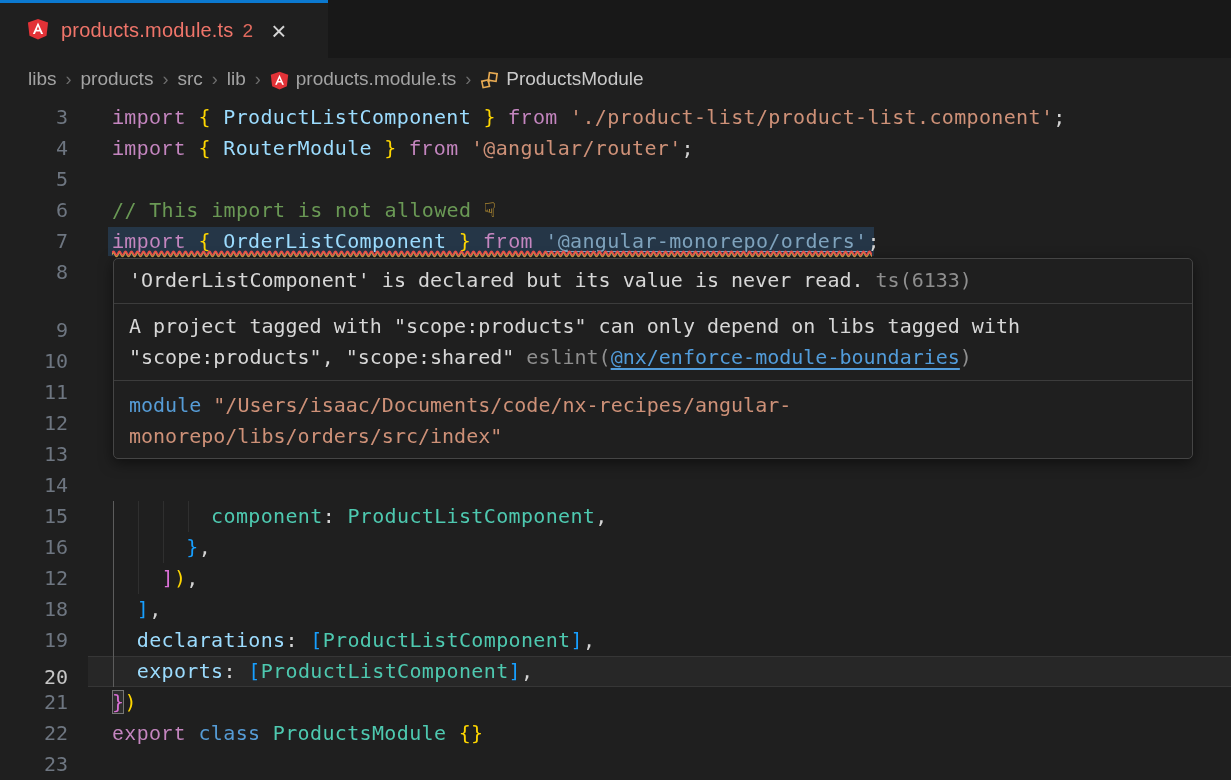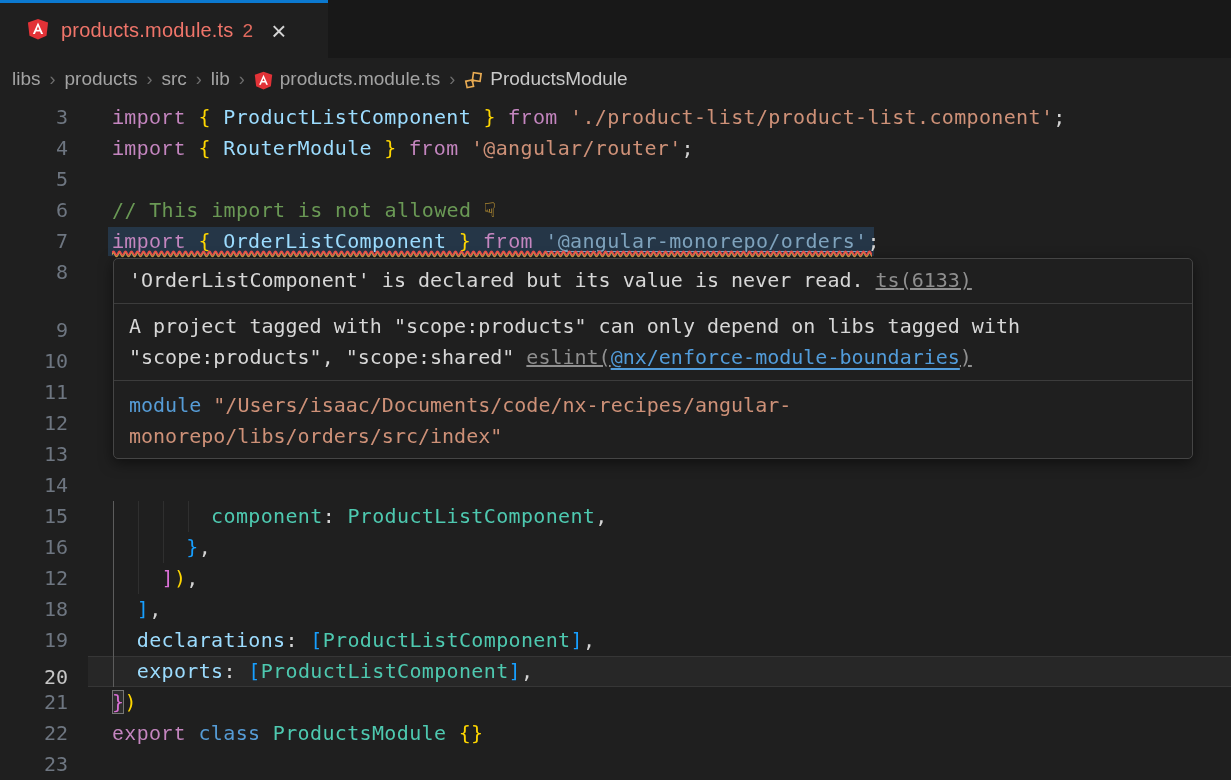--- a/index.html
+++ b/index.html
@@ -13,21 +13,21 @@
   
   .tabbar{position:absolute;left:0;top:0;width:1231px;height:58px;background:var(--tabbar_bg,#181818);}
   .tab{position:absolute;left:0;top:0;width:328px;height:58px;background:var(--editor_bg,#1f1f1f);
        border-top:3px solid var(--accent,#0078d4);display:flex;align-items:center;padding-left:27px;cursor:pointer;}
   .tab .fname{font-size:20px;color:var(--tab_error,#f0756a);margin-left:12px;letter-spacing:.2px;}
   .tab .badge{font-size:19px;color:var(--tab_badge,#e06a5e);margin-left:9px;}
   .tab .close{font-size:26px;color:#d4d4d4;margin-left:18px;line-height:20px;}
 
   
   .crumbs{position:absolute;left:0;top:58px;width:1231px;height:42px;background:var(--editor_bg,#1f1f1f);
-          display:flex;align-items:center;padding-left:12px;font-size:19px;color:var(--crumb,#a3a3a3);}
+          display:flex;align-items:center;padding-left:28px;font-size:19px;color:var(--crumb,#a3a3a3);}
   .crumbs .chev{color:var(--chevron,#6e6e6e);margin:0 9px;font-size:18px;}
   .crumbs .ic{display:inline-flex;margin-right:7px;position:relative;top:1px;}
   .crumbs .last{color:var(--crumb_last,#c9c9c9);}
   .crumbs span[data-interactable="true"]{cursor:pointer;}
 
   
   .editor{position:absolute;left:0;top:100px;width:1231px;height:680px;}
   .row{position:absolute;left:0;width:1231px;height:31px;}
   .lnum{position:absolute;left:0;top:0;width:68px;text-align:right;font:20px/31px var(--mono);color:var(--lnum,#6e7681);}
   .row.cur .lnum{color:var(--lnum_active,#c6c6c6);margin-top:6px;}
@@ -47,21 +47,21 @@
   svg.sq{position:absolute;}
 
   
   .hover{position:absolute;left:113px;top:258px;width:1080px;background:var(--popup_bg,#1f1f1f);
          border:1px solid var(--popup_border,#454545);border-radius:5px;z-index:30;
          box-shadow:0 4px 14px rgba(0,0,0,.5);font:20px/31px var(--mono);color:#d7d7d7;}
   .hsec{padding:6px 15px 0 15px;overflow:hidden;}
   .hs1{height:44px;}
   .hs2{height:77px;border-top:1px solid var(--separator,#3c3c3c);padding-top:7px;}
   .hs3{height:78px;border-top:1px solid var(--separator,#3c3c3c);padding-top:9px;}
-  .dim{color:#8f8f8f;text-decoration:underline;}
+  .dim{color:#8f8f8f;}
   .hkw{color:var(--tk-kb);}
   .hstr{color:var(--tk-str);}
   .hlink{color:var(--rule_link,#529cda);text-decoration:underline;text-underline-offset:4px;cursor:pointer;}
   .hstatus{height:38px;border-top:1px solid var(--separator,#3c3c3c);background:var(--popup_status_bg,#262626);
            border-radius:0 0 4px 4px;display:flex;align-items:center;gap:40px;padding-left:15px;
            font:19px var(--sans);}
   .hstatus .act{color:var(--link,#3e96e8);cursor:pointer;}
 </style>
 </head>
 <body>

